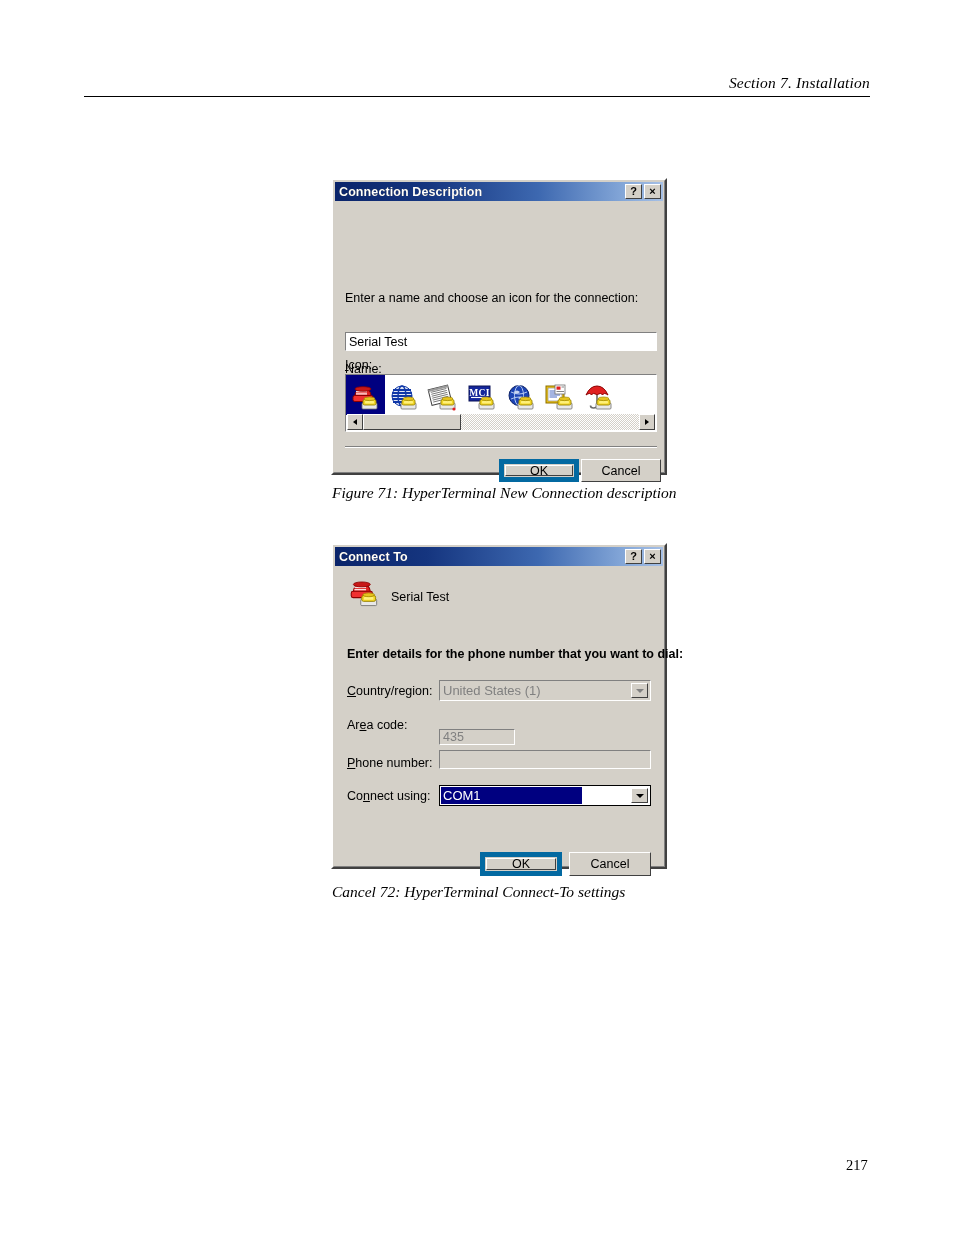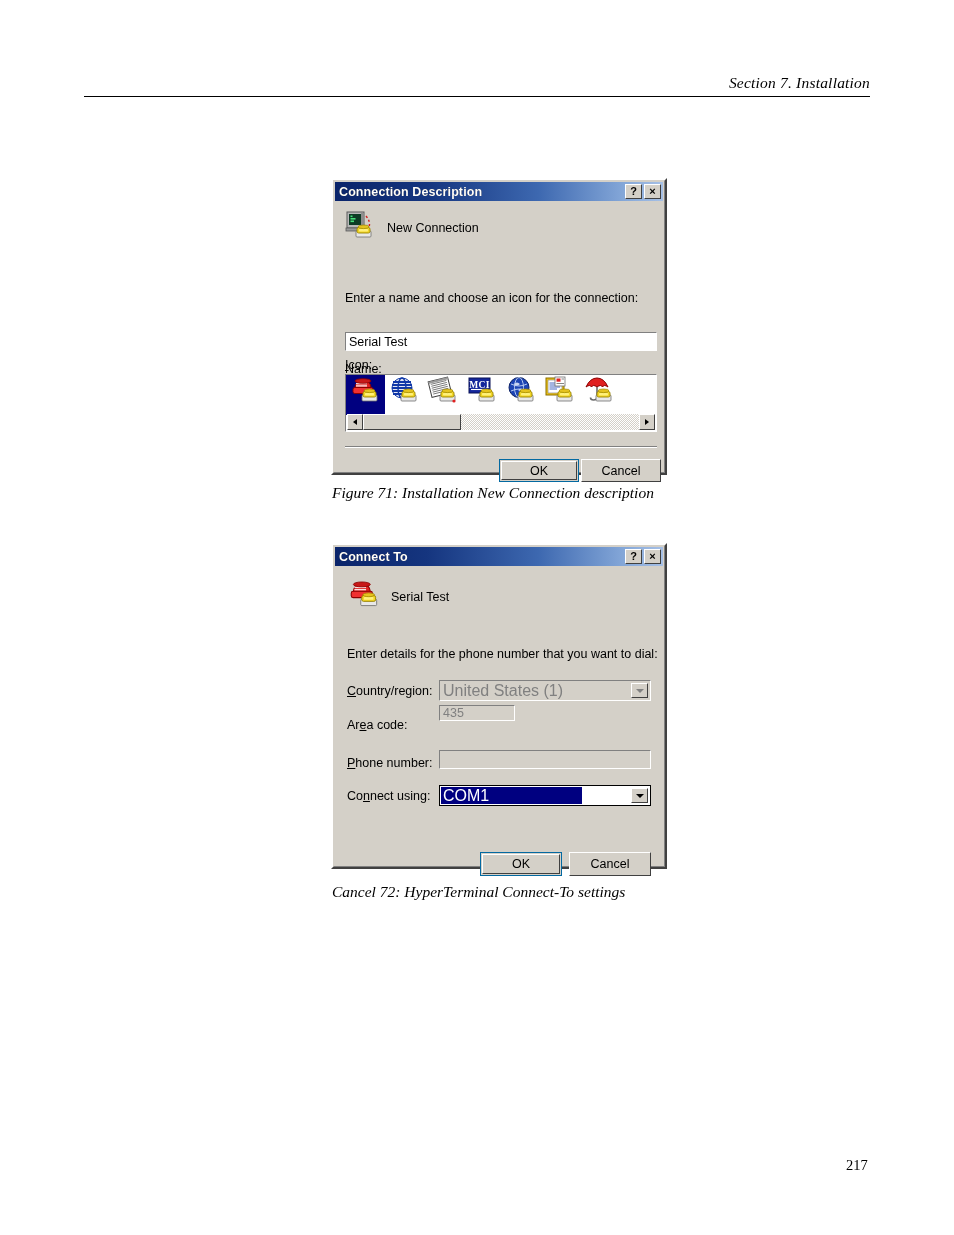--- a/index.html
+++ b/index.html
@@ -194,21 +194,21 @@
     position: absolute;
     left: 0;
     top: 0;
     height: 40px;
     display: flex;
   }
   .icon-cell {
     width: 39px;
     height: 40px;
     display: flex;
-    align-items: flex-start;
+    align-items: flex-end;
     justify-content: center;
     box-sizing: border-box;
   }
   .icon-cell.selected { background: #000080; }
   .icon-cell svg { display: block; }
 
   
   .hscroll {
     position: absolute;
     height: 16px;
@@ -271,21 +271,21 @@
     background: #ffffff;
     display: flex;
     align-items: stretch;
   }
   .combo.disabled { background: #d4d0c8; }
   .combo-value {
     flex: 1;
     display: flex;
     align-items: center;
     padding-left: 3px;
-    font-size: 16px;
+    font-size: 13px;
     color: #000000;
     overflow: hidden;
     white-space: nowrap;
   }
   .combo.disabled .combo-value { color: #808080; }
   .combo.focused {
     border: 1px solid #000000;
   }
   .combo.focused .combo-value {
     background: #000080;
@@ -323,21 +323,21 @@
     border-right: 1px solid #404040;
     border-bottom: 1px solid #404040;
     box-sizing: border-box;
     display: flex;
     align-items: center;
     justify-content: center;
     font-size: 12.5px;
     color: #000000;
     font-family: "Liberation Sans", sans-serif;
   }
-  .btn.default { border: 1px solid #0369a1; }
+  .btn.default { border: 5px solid #0369a1; }
   .btn.default .btn-face {
     position: absolute;
     inset: 1px;
     border-top: 1px solid #ffffff;
     border-left: 1px solid #ffffff;
     border-right: 1px solid #404040;
     border-bottom: 1px solid #404040;
     box-sizing: border-box;
   }
   .btn span.lbl { position: relative; z-index: 2; }
@@ -364,43 +364,20 @@
   <div class="titlebar">
     <span class="titlebar-text">Connection Description</span>
     <div class="titlebar-buttons">
       <div class="tb-btn">?</div>
       <div class="tb-btn">×</div>
     </div>
   </div>
 
   <div class="dlg-body">
 
-    <div class="hdr-row" style="left:10px; top:9px;">
-      <span>
-        <svg width="34" height="32" viewBox="0 0 34 32">
-
-          <rect x="2" y="2" width="17" height="16" fill="#b8b8b8" stroke="#5a5a5a" stroke-width="1"></rect>
-          <rect x="4" y="4" width="12" height="11" fill="#0d3b24"></rect>
-          <rect x="5.5" y="5.5" width="2" height="1.6" fill="#46e07a"></rect>
-          <rect x="5.5" y="8" width="5" height="1.6" fill="#46e07a"></rect>
-          <rect x="5.5" y="10.5" width="3.5" height="1.6" fill="#46e07a"></rect>
-          <rect x="16" y="3" width="2.5" height="14" fill="#8e8e8e"></rect>
-
-          <rect x="1" y="18" width="19" height="3" fill="#9a9a9a" stroke="#5a5a5a" stroke-width="0.8"></rect>
-
-          <path d="M21 6 q7 8 0 16" fill="none" stroke="#d02020" stroke-width="1.4" stroke-dasharray="2.2 2.2"></path>
-
-          <rect x="11" y="21" width="15" height="6" rx="1" fill="#e8e8e8" stroke="#707070" stroke-width="0.8"></rect>
-          <rect x="12" y="17.5" width="13" height="5.5" rx="1.6" fill="#f2d626" stroke="#9a8403" stroke-width="0.9"></rect>
-          <rect x="14" y="19" width="9" height="2.6" rx="0.8" fill="#fff07a"></rect>
-          <ellipse cx="18.5" cy="16.8" rx="5.5" ry="1.8" fill="#e6c41e" stroke="#9a8403" stroke-width="0.7"></ellipse>
-        </svg>
-      </span>
-      <span class="hdr-label">New Connection</span>
-    </div>
 
     <div class="prompt" style="left:10px; top:90px;">Enter a name and choose an icon for the connection:</div>
 
     <div class="field-label" style="left:10px; top:114px;margin-top:47px;">
       <u>N</u>ame:
     </div>
     <div class="textinput" style="left:10px; top:131px; width:312px; height:19px;">Serial Test</div>
 
     <div class="field-label" style="left:10px; top:157px;">
       <u>I</u>con:
@@ -550,21 +527,21 @@
       <div class="btn-face"></div>
       <span class="lbl">OK</span>
     </div>
     <div class="btn" style="left:246px; top:258px; width:80px; height:23px;">
       <span class="lbl">Cancel</span>
     </div>
 
   </div>
 </div>
 
-<div class="figure-caption" id="caption-71">Figure 71: Installation New Connection description</div>
+<div class="figure-caption" id="caption-71">Figure 71: HyperTerminal New Connection description</div>
 
 <div class="dialog" id="dlg2" style="left:331px; top:543px; width:336px; height:326px;">
   <div class="dialog-inner"></div>
 
   <div class="titlebar">
     <span class="titlebar-text">Connect To</span>
     <div class="titlebar-buttons">
       <div class="tb-btn">?</div>
       <div class="tb-btn">×</div>
     </div>
@@ -582,36 +559,36 @@
           <ellipse cx="14" cy="6" rx="8" ry="2.3" fill="#c81818" stroke="#8c0000" stroke-width="0.8"></ellipse>
           <rect x="13" y="20" width="15" height="6" rx="1" fill="#e8e8e8" stroke="#707070" stroke-width="0.8"></rect>
           <rect x="14" y="16.5" width="13" height="5.5" rx="1.6" fill="#f2d626" stroke="#9a8403" stroke-width="0.9"></rect>
           <rect x="16" y="18" width="9" height="2.6" rx="0.8" fill="#fff07a"></rect>
           <ellipse cx="20.5" cy="15.8" rx="5.5" ry="1.8" fill="#e6c41e" stroke="#9a8403" stroke-width="0.7"></ellipse>
         </svg>
       </span>
       <span class="hdr-label">Serial Test</span>
     </div>
 
-    <div class="prompt" style="left:12px; top:81px;">Enter details for the phone number that you want to dial:</div>
+    <div class="prompt" style="left:12px; top:81px;font-weight:bold;">Enter details for the phone number that you want to dial:</div>
 
     <div class="field-label" style="left:12px; top:118px;">
       <u>C</u>ountry/region:
     </div>
     <div class="combo disabled" style="left:104px; top:114px; width:212px; height:21px;">
       <span class="combo-value">United States (1)</span>
       <div class="combo-arrow">
         <div class="tri-d dim"></div>
       </div>
     </div>
 
     <div class="field-label" style="left:12px; top:152px;">
       Ar<u>e</u>a code:
     </div>
-    <div class="textinput disabled" style="left:104px; top:139px; width:76px; height:16px;">435</div>
+    <div class="textinput disabled" style="left:104px; top:163px; width:76px; height:16px;">435</div>
 
     <div class="field-label" style="left:12px; top:190px;">
       <u>P</u>hone number:
     </div>
     <div class="textinput empty-disabled" style="left:104px; top:184px; width:212px; height:19px;"></div>
 
     <div class="field-label" style="left:12px; top:223px;text-align:right;">
       Co<u>n</u>nect using:
     </div>
     <div class="combo focused" style="left:104px; top:219px; width:212px; height:21px;gap:48px;">

